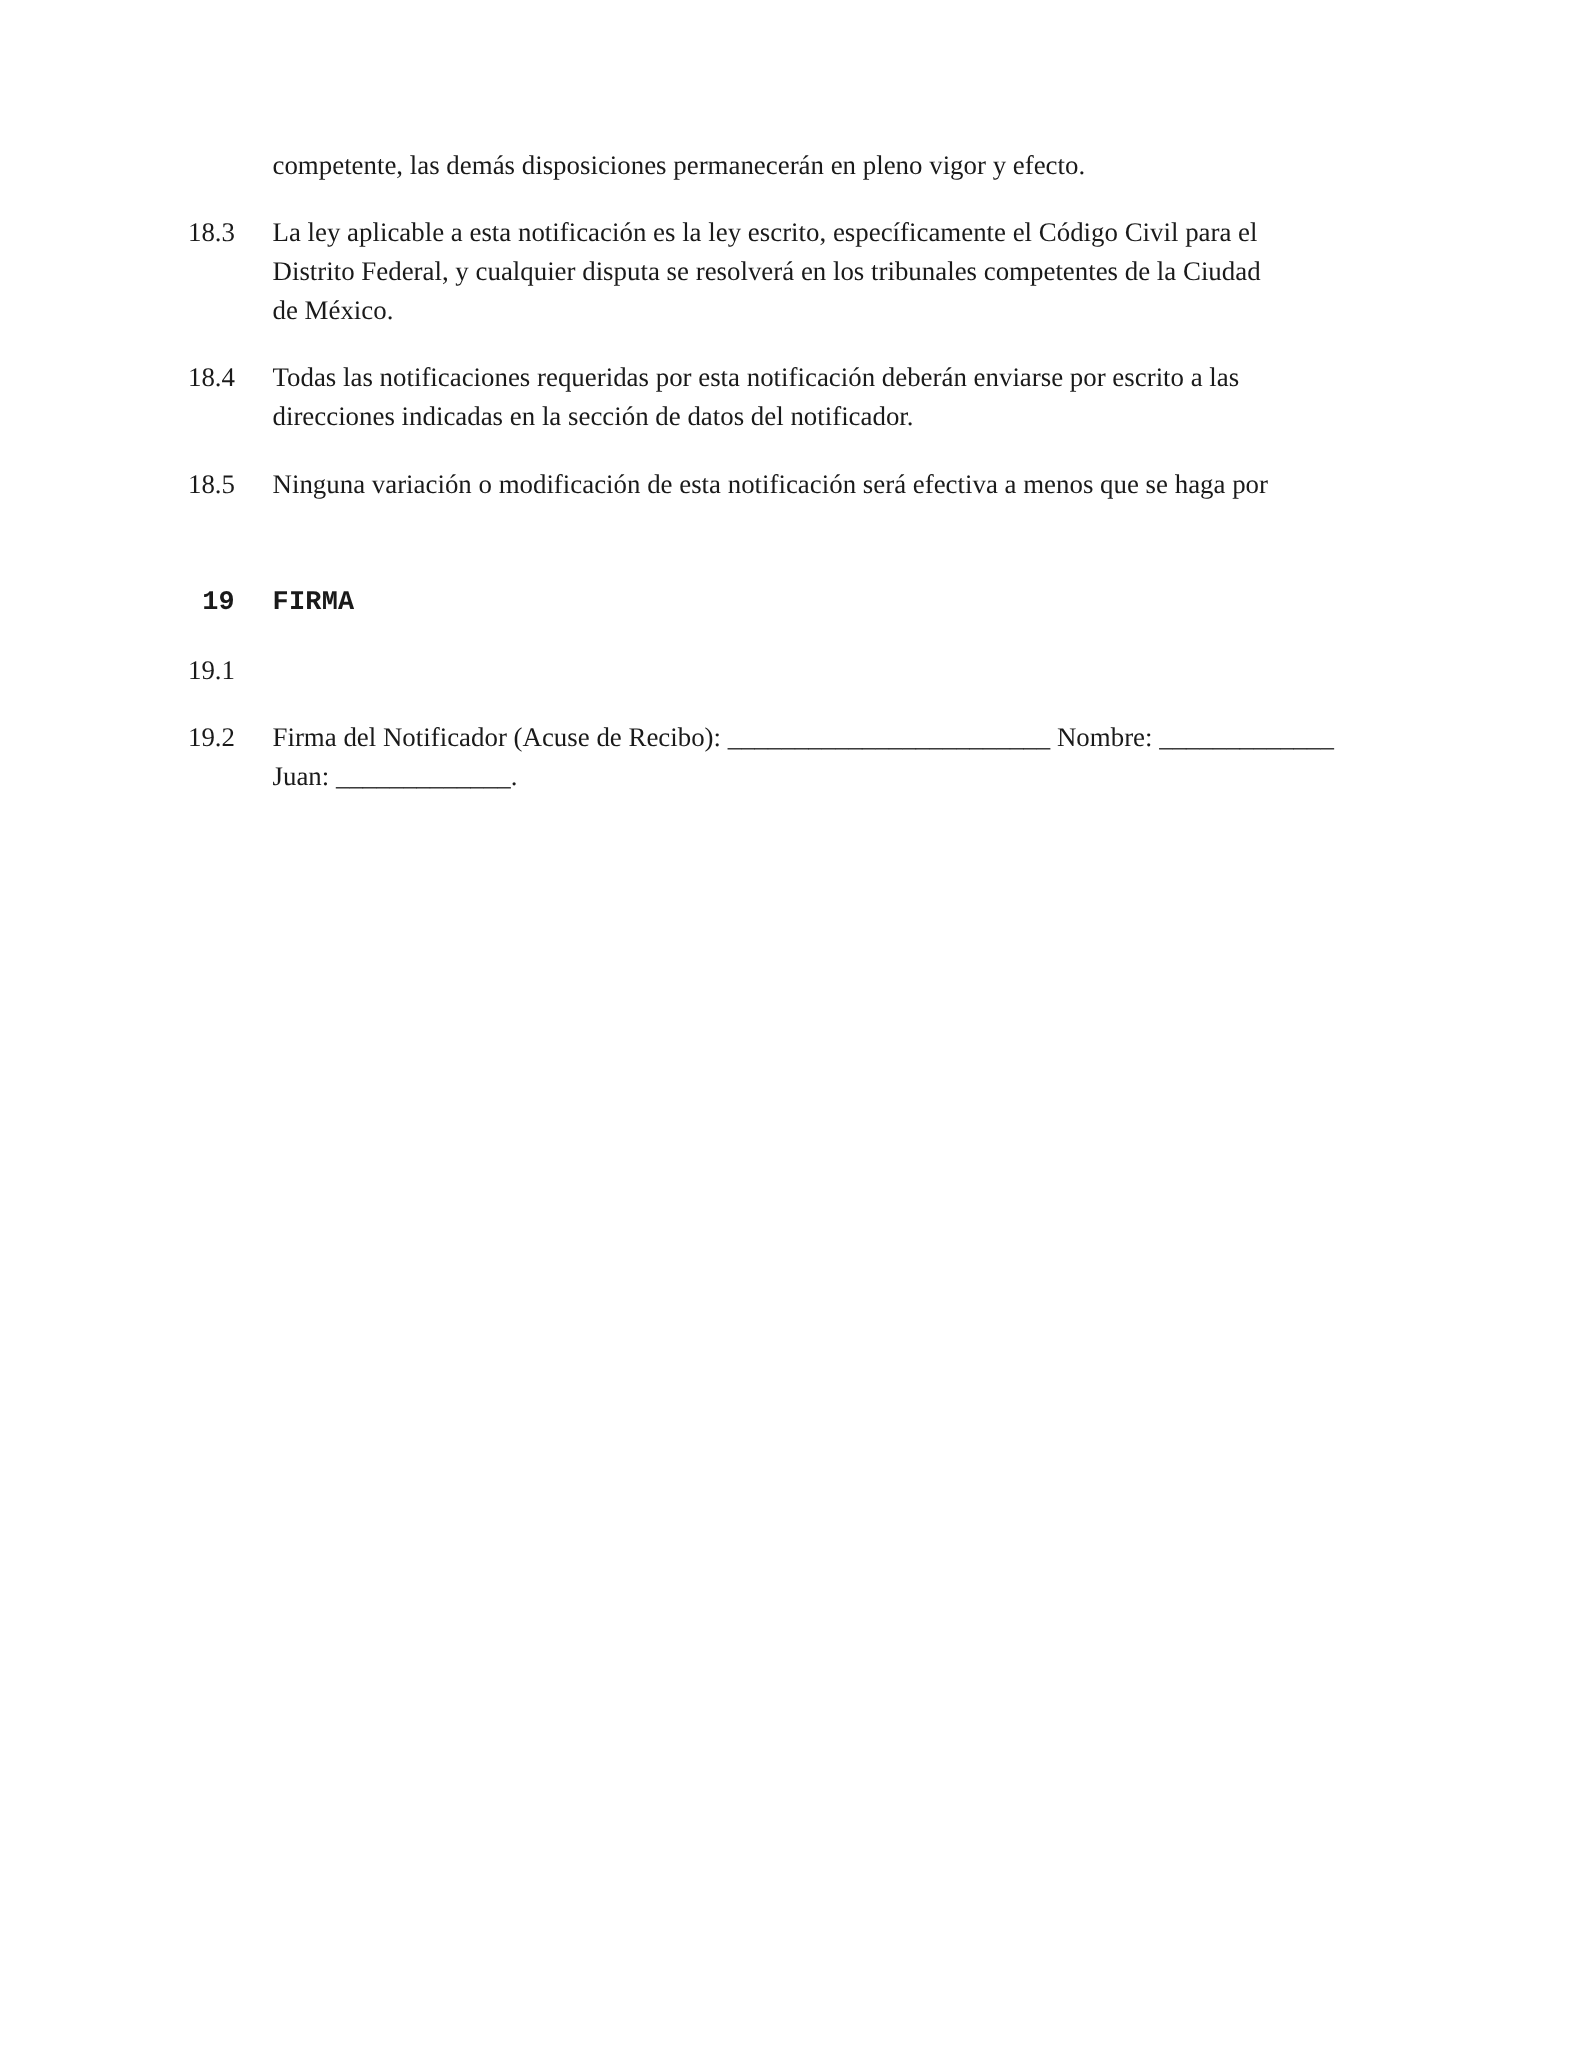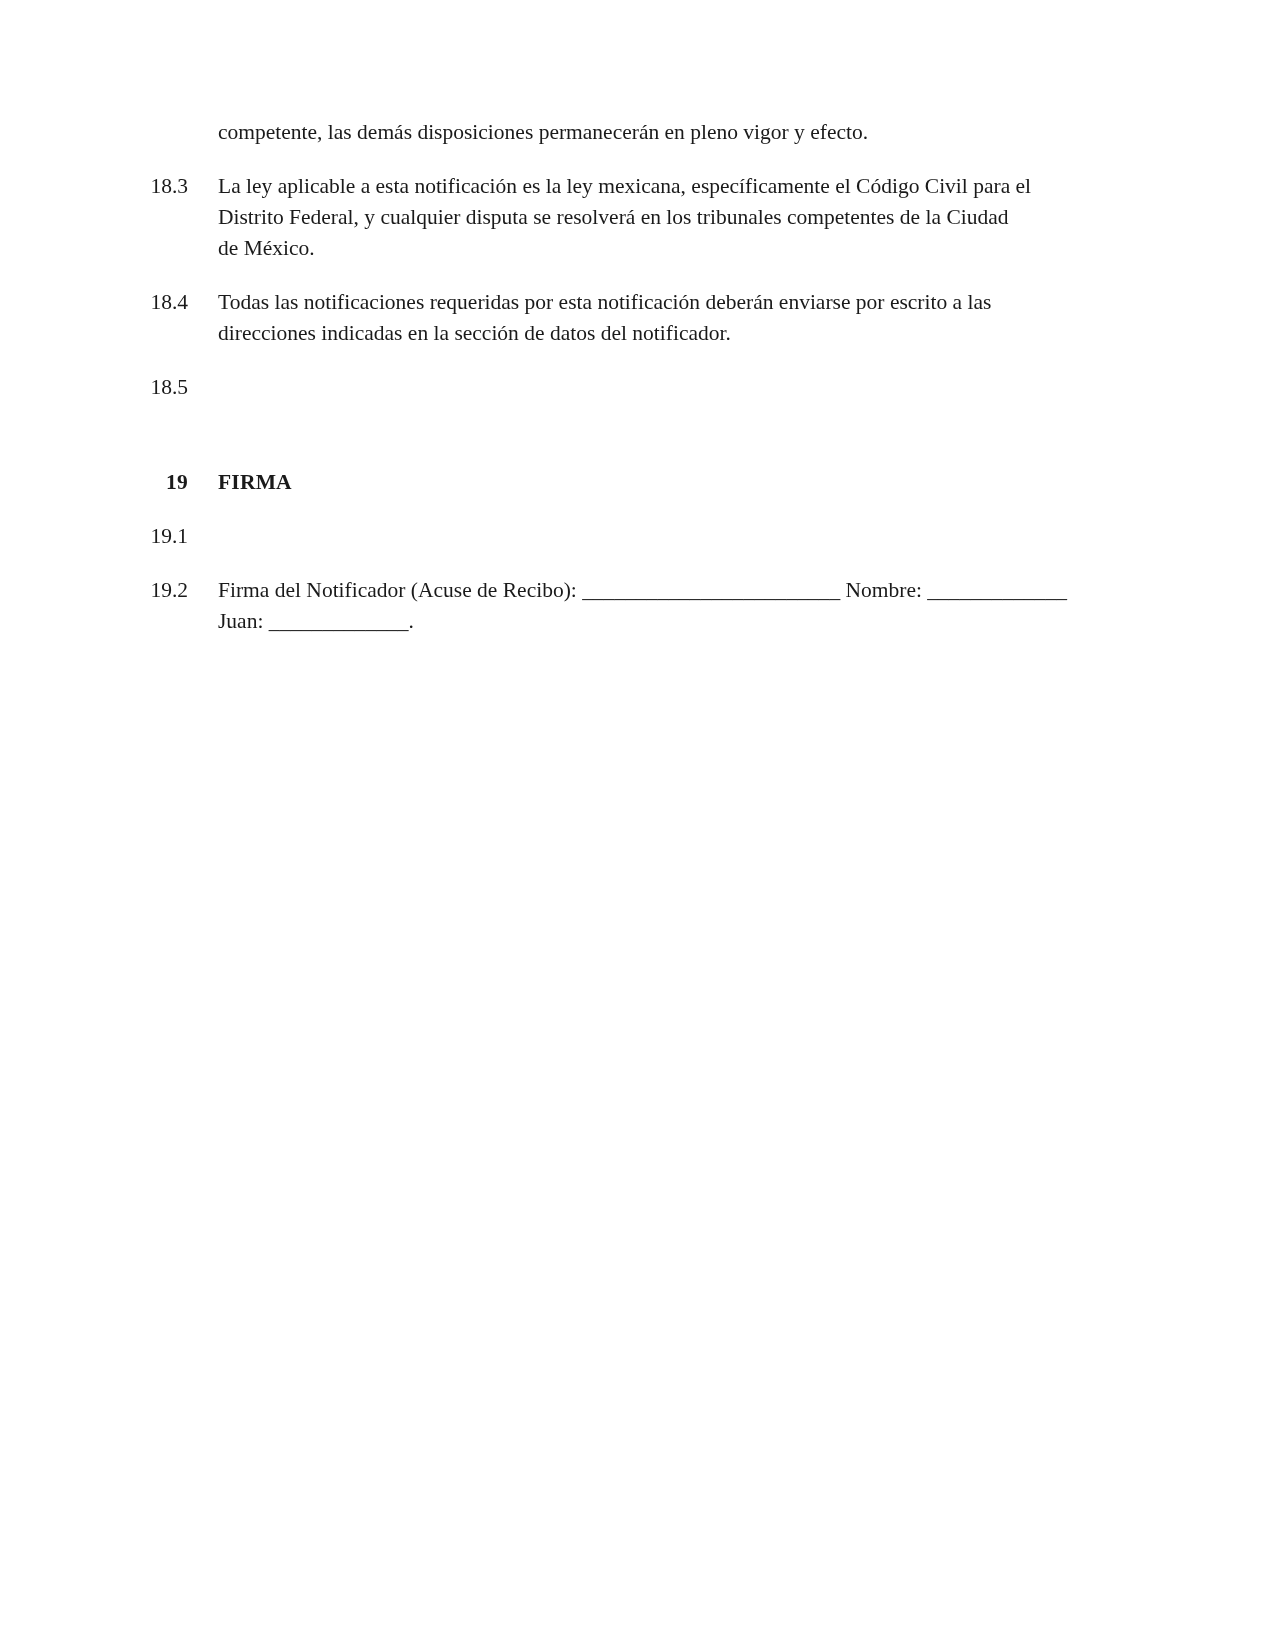--- a/index.html
+++ b/index.html
@@ -44,55 +44,57 @@
     white-space: nowrap;
   }
   .heading {
     margin-top: 41px;
     font-weight: 700;
   }
   .heading .num,
   .heading .body {
     font-weight: 700;
     letter-spacing: 0.2px;
+    font-family: Liberation Mono, monospace;
   }
 </style>
 </head>
 <body>
 
 <div class="page">
   <div class="content">
 
     <div class="para">
       <div class="num"></div>
       <div class="body">
         <div class="line">competente, las demás disposiciones permanecerán en pleno vigor y efecto.</div>
       </div>
     </div>
 
     <div class="para">
       <div class="num">18.3</div>
       <div class="body">
-        <div class="line">La ley aplicable a esta notificación es la ley mexicana, específicamente el Código Civil para el</div>
+        <div class="line">La ley aplicable a esta notificación es la ley escrito, específicamente el Código Civil para el</div>
         <div class="line">Distrito Federal, y cualquier disputa se resolverá en los tribunales competentes de la Ciudad</div>
         <div class="line">de México.</div>
       </div>
     </div>
 
     <div class="para">
       <div class="num">18.4</div>
       <div class="body">
         <div class="line">Todas las notificaciones requeridas por esta notificación deberán enviarse por escrito a las</div>
         <div class="line">direcciones indicadas en la sección de datos del notificador.</div>
       </div>
     </div>
 
     <div class="para">
       <div class="num">18.5</div>
       <div class="body">
+        <div class="line">Ninguna variación o modificación de esta notificación será efectiva a menos que se haga por</div>
       </div>
     </div>
 
     <div class="para heading">
       <div class="num">19</div>
       <div class="body">FIRMA</div>
     </div>
 
     <div class="para">
       <div class="num">19.1</div>

